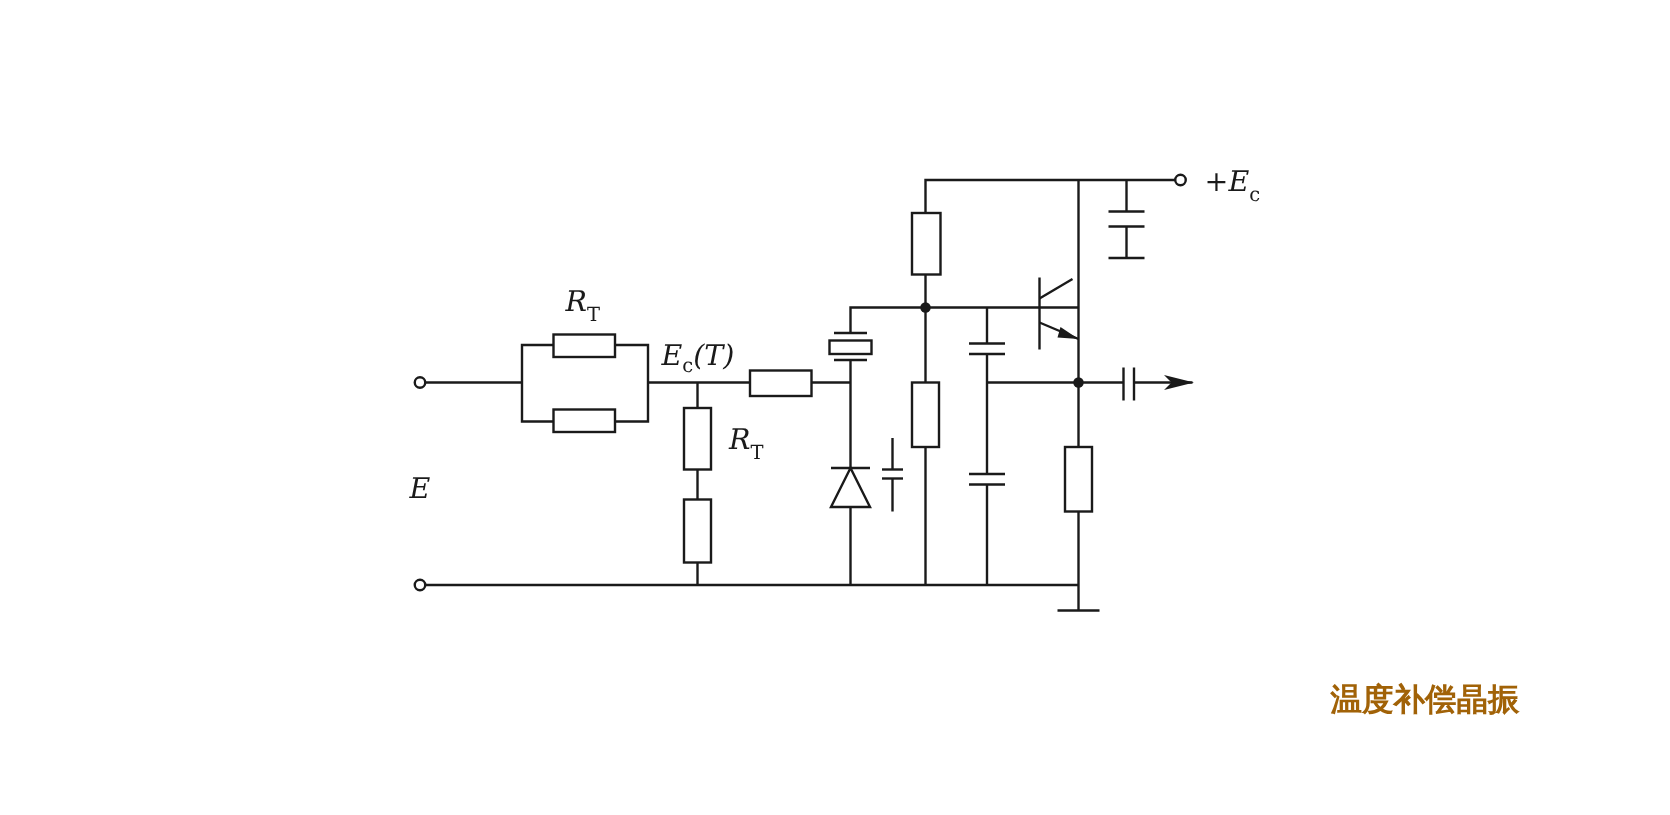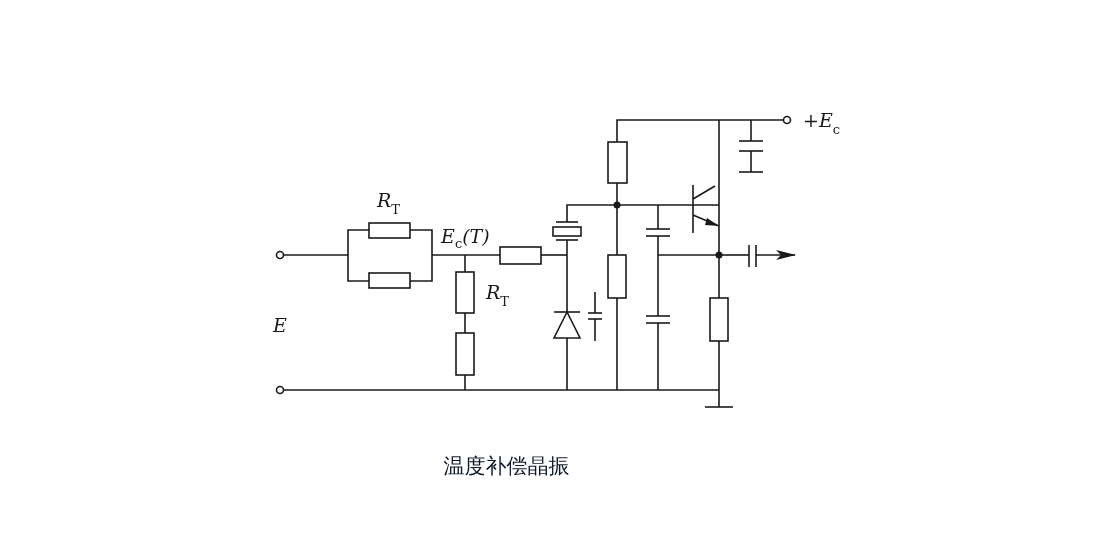--- a/index.html
+++ b/index.html
@@ -2,22 +2,22 @@
 <html><head>
 <meta charset="utf-8">
 <style>
   html,body{margin:0;padding:0;background:#ffffff;}
   body{width:1113px;height:543px;position:relative;overflow:hidden;}
   svg{position:absolute;left:0;top:0;}
   .w{stroke:#1a1a1a;stroke-width:1.6;fill:none;}
   .box{stroke:#1a1a1a;stroke-width:1.6;fill:#ffffff;}
   .lbl{font-family:"DejaVu Serif",serif;font-style:italic;font-size:19px;fill:#1a1a1a;}
   .sub{font-family:"DejaVu Serif",serif;font-style:normal;font-size:13px;fill:#1a1a1a;}
-  .caption{position:absolute;left:0;top:452px;width:1013px;text-align:center;
-    font-family:"DejaVu Sans",sans-serif;font-weight:normal;font-size:21px;color:#0f172a;}
+  .caption{position:absolute;left:0;top:452px;width:1013px;text-align:right;
+    font-family:"DejaVu Sans",sans-serif;font-weight:bold;font-size:21px;color:#a16207;}
 </style>
 </head>
 <body>
 
 <svg width="1113" height="543">
 
   <circle class="box" cx="280" cy="255" r="3.5"></circle>
   <circle class="box" cx="280" cy="390" r="3.5"></circle>
 
   <line class="w" x1="284" y1="255" x2="348" y2="255"></line>

